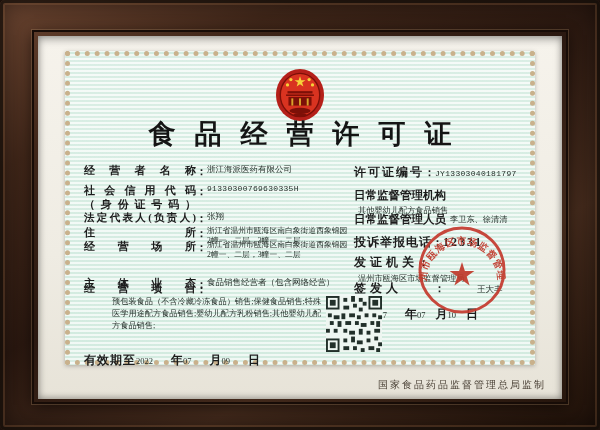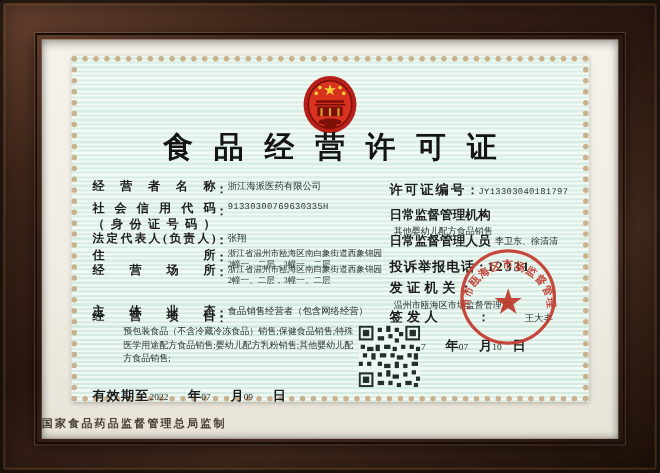--- a/index.html
+++ b/index.html
@@ -19,22 +19,22 @@
   .frame-lip{
     position:absolute;left:34px;right:34px;top:32px;bottom:28px;
     box-shadow:0 0 0 2px #170c07,0 0 0 3px rgba(205,165,120,.25),0 3px 14px rgba(0,0,0,.65);
   }
   .mat{
     position:absolute;left:38px;right:38px;top:36px;bottom:31px;
     background:linear-gradient(180deg,#f6f3ec 0%,#efece3 60%,#e7e3d8 100%);
     box-shadow:inset 0 3px 9px rgba(0,0,0,.35),inset 0 -2px 6px rgba(0,0,0,.22);
   }
   .mat-caption{
-    position:absolute;left:0;right:16px;bottom:7px;text-align:left;
-    font-size:10px;letter-spacing:2px;color:#473e33;font-weight:bold;
+    position:absolute;left:0;right:16px;bottom:7px;text-align:right;
+    font-size:10px;letter-spacing:2px;color:#473e33;font-weight:normal;
   }
   
   .paper{
     position:absolute;left:27px;right:27px;top:15px;bottom:34px;
     background:
       repeating-linear-gradient(0deg,rgba(255,255,255,.55) 0 2px,rgba(186,223,208,.32) 2px 4px),
       linear-gradient(180deg,#e9f5ef,#def0e7);
     border:5px dotted #c9b18c;
     box-shadow:0 1px 4px rgba(0,0,0,.25);
   }

